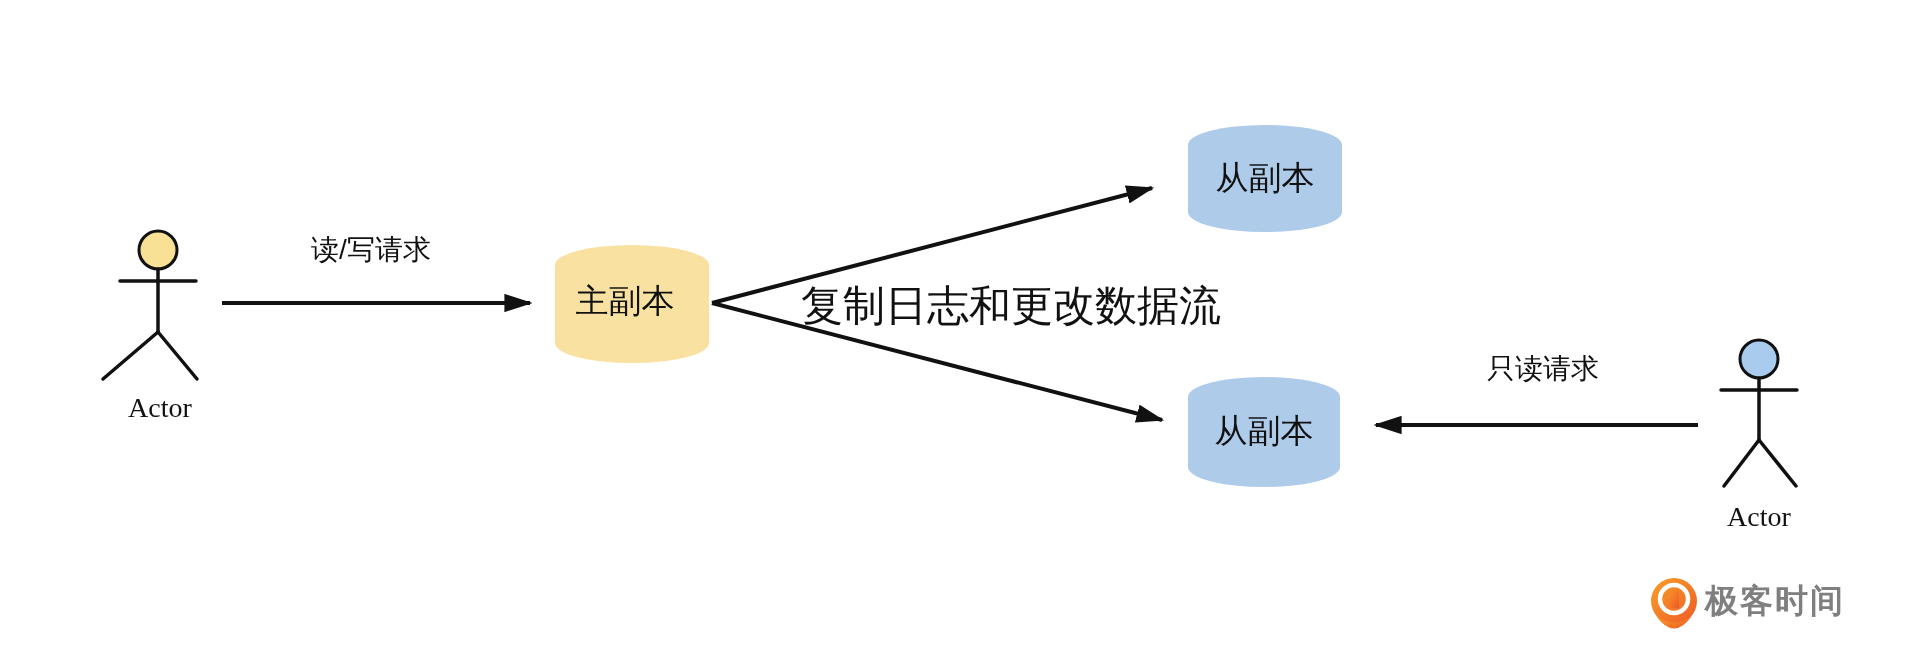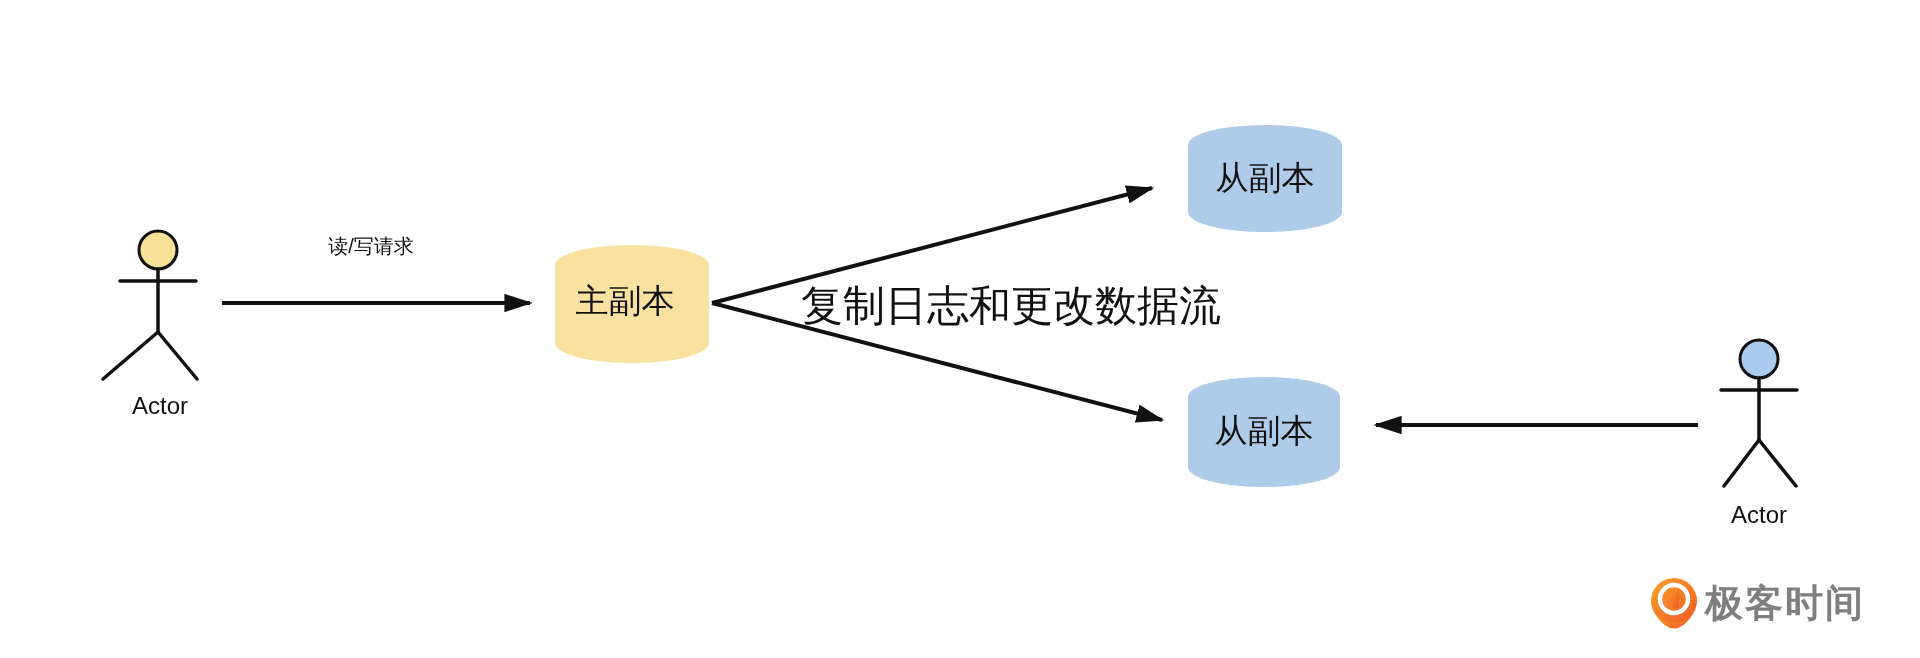--- a/index.html
+++ b/index.html
@@ -28,32 +28,33 @@
     line-height: 1.1;
   }
   .node-lbl {
     display: flex;
     align-items: center;
     justify-content: center;
     font-size: 33px;
     font-weight: 500;
   }
   .edge-lbl {
-    font-size: 20px;
+    font-size: 28px;
     font-weight: 500;
   }
   .edge-lbl.big {
     font-size: 42px;
   }
   .actor-lbl {
-    font-size: 24px;
+    font-size: 28px;
     font-weight: 400;
+    font-family: Liberation Serif, serif;
   }
   .logo-lbl {
-    font-size: 38px;
+    font-size: 33px;
     font-weight: 600;
     color: #7F7F7F;
     letter-spacing: 2px;
   }
 </style>
 </head>
 <body>
 
 <div class="canvas">
 
@@ -108,18 +109,19 @@
   <div class="lbl edge-lbl" style="left:261px; top:235px; width:220px;">读/写请求</div>
 
   <div class="lbl node-lbl" style="left:555px; top:245px; width:140px; height:112px;">主副本</div>
 
   <div class="lbl edge-lbl big" style="left:801px; top:283px; width:420px;">复制日志和更改数据流</div>
 
   <div class="lbl node-lbl" style="left:1188px; top:125px; width:154px; height:107px;">从副本</div>
 
   <div class="lbl node-lbl" style="left:1188px; top:377px; width:152px; height:108px;">从副本</div>
 
+  <div class="lbl edge-lbl" style="left:1433px; top:354px; width:220px;">只读请求</div>
 
   <div class="lbl actor-lbl" style="left:1697px; top:502px; width:124px;">Actor</div>
 
   <div class="lbl logo-lbl" style="left:1705px; top:583px;">极客时间</div>
 
 </div>
 
 </body></html>

